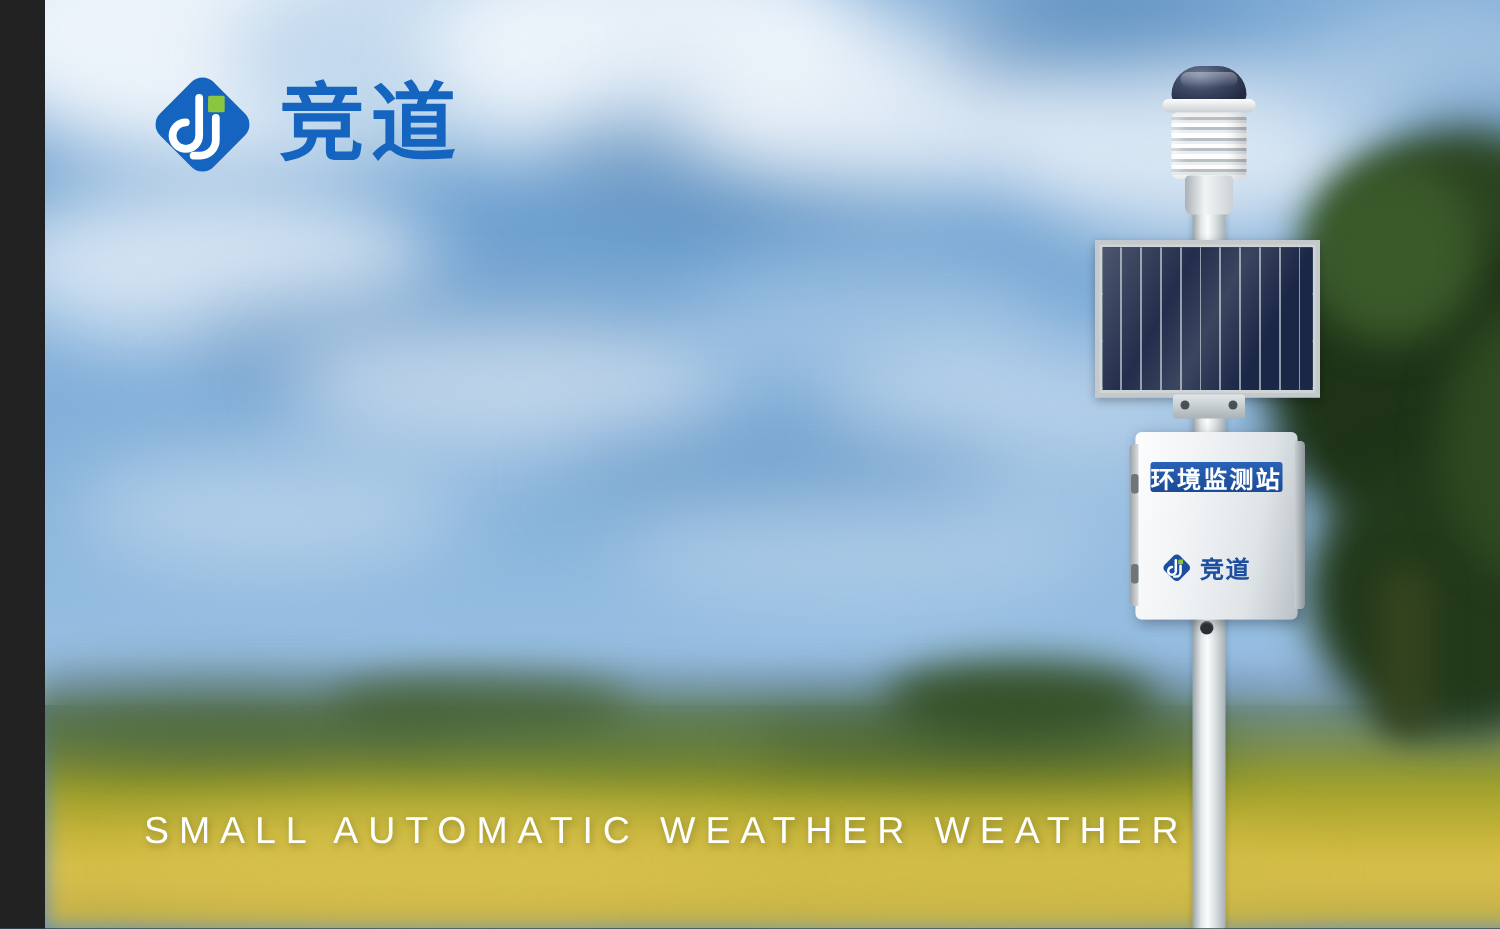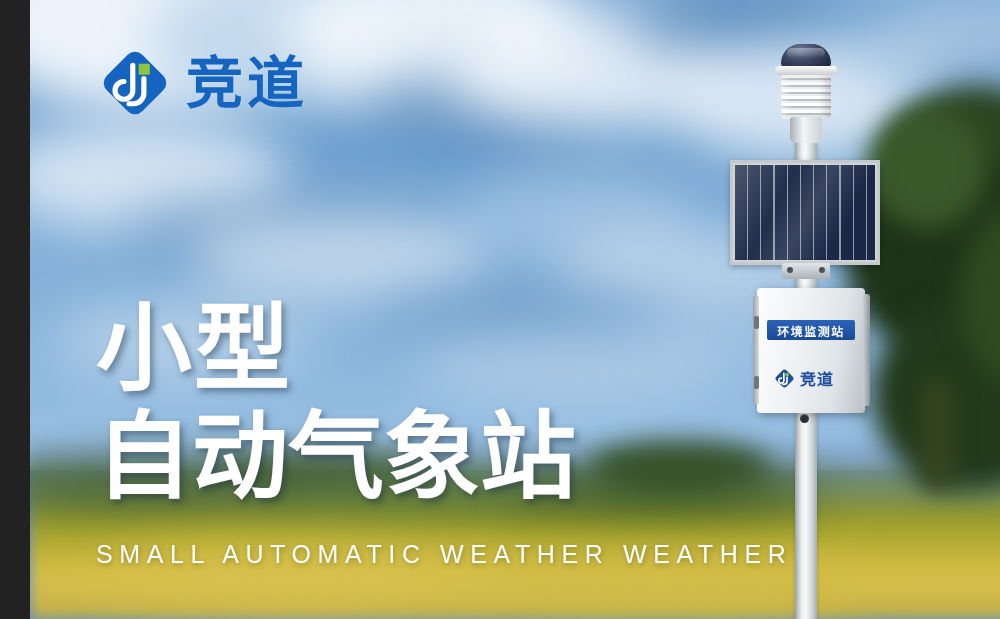--- a/index.html
+++ b/index.html
@@ -278,30 +278,30 @@
   }
   .latch {
     position: absolute;
     width: 5px; height: 13px;
     background: #6e767b;
     border-radius: 2px;
   }
   .enc-banner {
     position: absolute;
     left: 737px;
-    top: 320px;
+    top: 308px;
     width: 88px;
     height: 20px;
     background: linear-gradient(180deg, #2a62b8, #1b4a95);
     border-radius: 2px;
     display: flex;
     align-items: center;
     justify-content: center;
     color: #ffffff;
-    font-size: 12px;
+    font-size: 16px;
     letter-spacing: 1.5px;
     font-family: "DejaVu Sans", "Liberation Sans", sans-serif;
     font-weight: 700;
     text-align: center;
   }
   .enc-logo {
     position: absolute;
     left: 744px;
     top: 366px;
     display: flex;
@@ -375,24 +375,20 @@
         <rect x="16" y="16" width="68" height="68" rx="14" ry="14" transform="rotate(45 50 50)" fill="#1565c0"></rect>
         <path d="M47 26 v34 a12 12 0 0 1 -12 12 a12 12 0 0 1 -12 -12 a12 12 0 0 1 12 -12" fill="none" stroke="#ffffff" stroke-width="7" stroke-linecap="round"></path>
         <circle cx="35" cy="60" r="7.5" fill="#1565c0"></circle>
         <path d="M62 44 v20 a14 14 0 0 1 -14 14 h-6" fill="none" stroke="#ffffff" stroke-width="7" stroke-linecap="round"></path>
         <rect x="55" y="24" width="15" height="15" rx="1.5" fill="#8cc63f"></rect>
       </svg>
     </div>
     <div class="logo-text">竞道</div>
   </div>
 
-  <div class="headline">
-    <div class="l1">小型</div>
-    <div class="l2">自动气象站</div>
-  </div>
   <div class="subtitle">SMALL AUTOMATIC WEATHER WEATHER</div>
 
   <div class="station">
 
     <div class="pole"></div>
 
     <div class="sensor-dome"></div>
     <div class="sensor-cap"></div>
     <div class="sensor-shield"></div>
     <div class="sensor-neck"></div>

